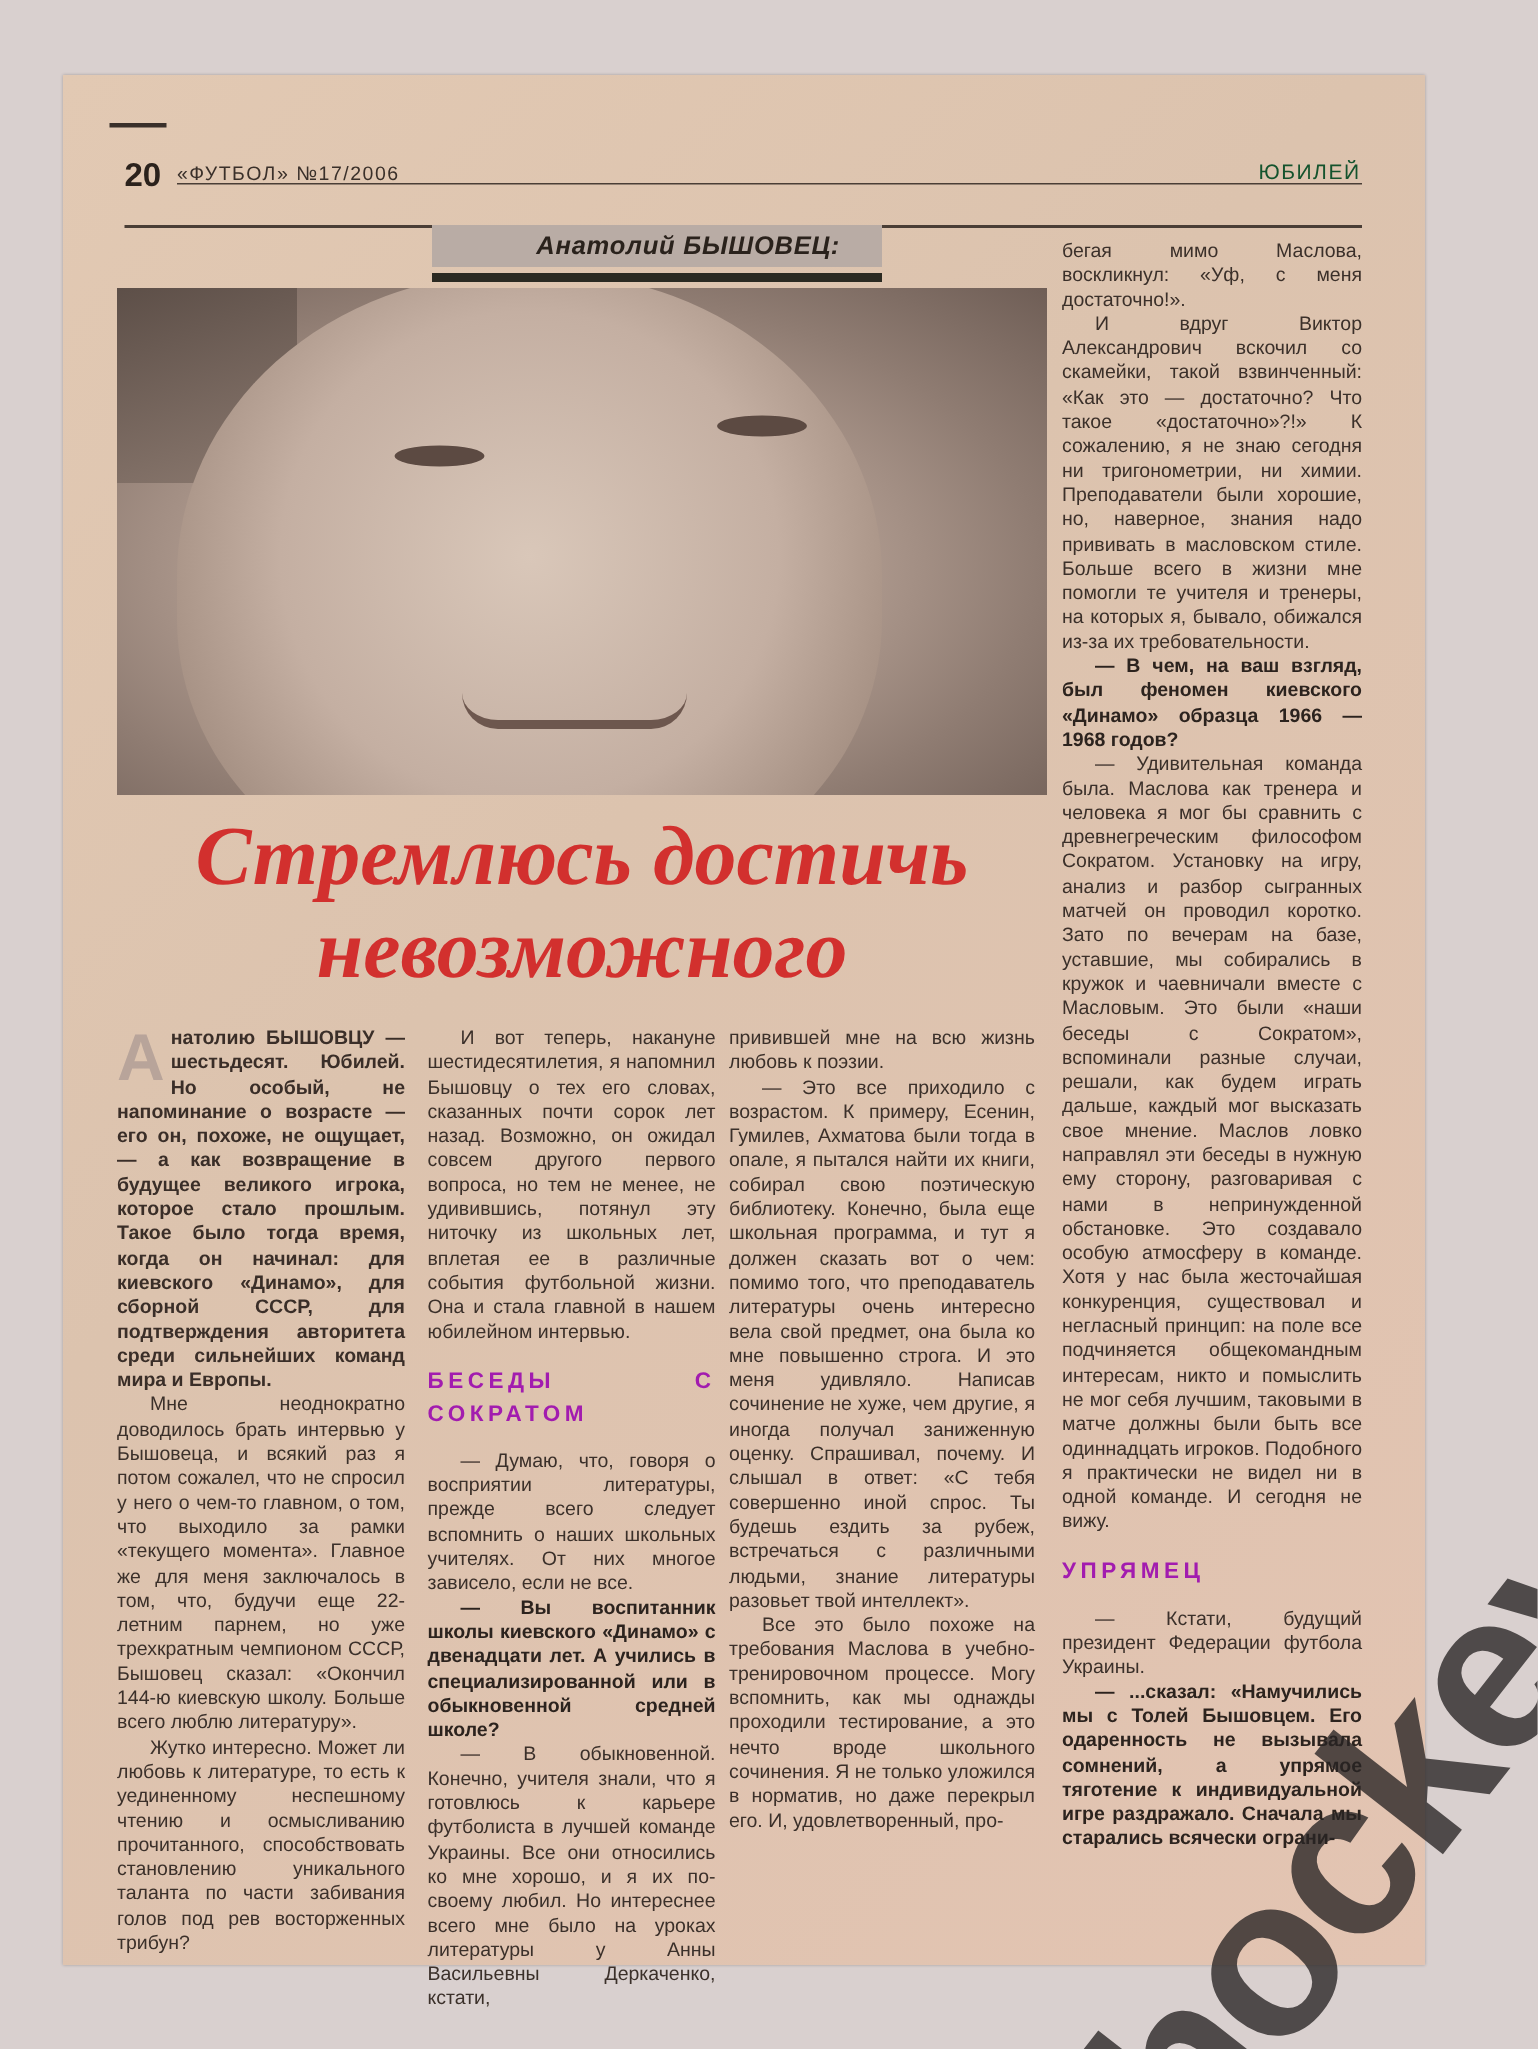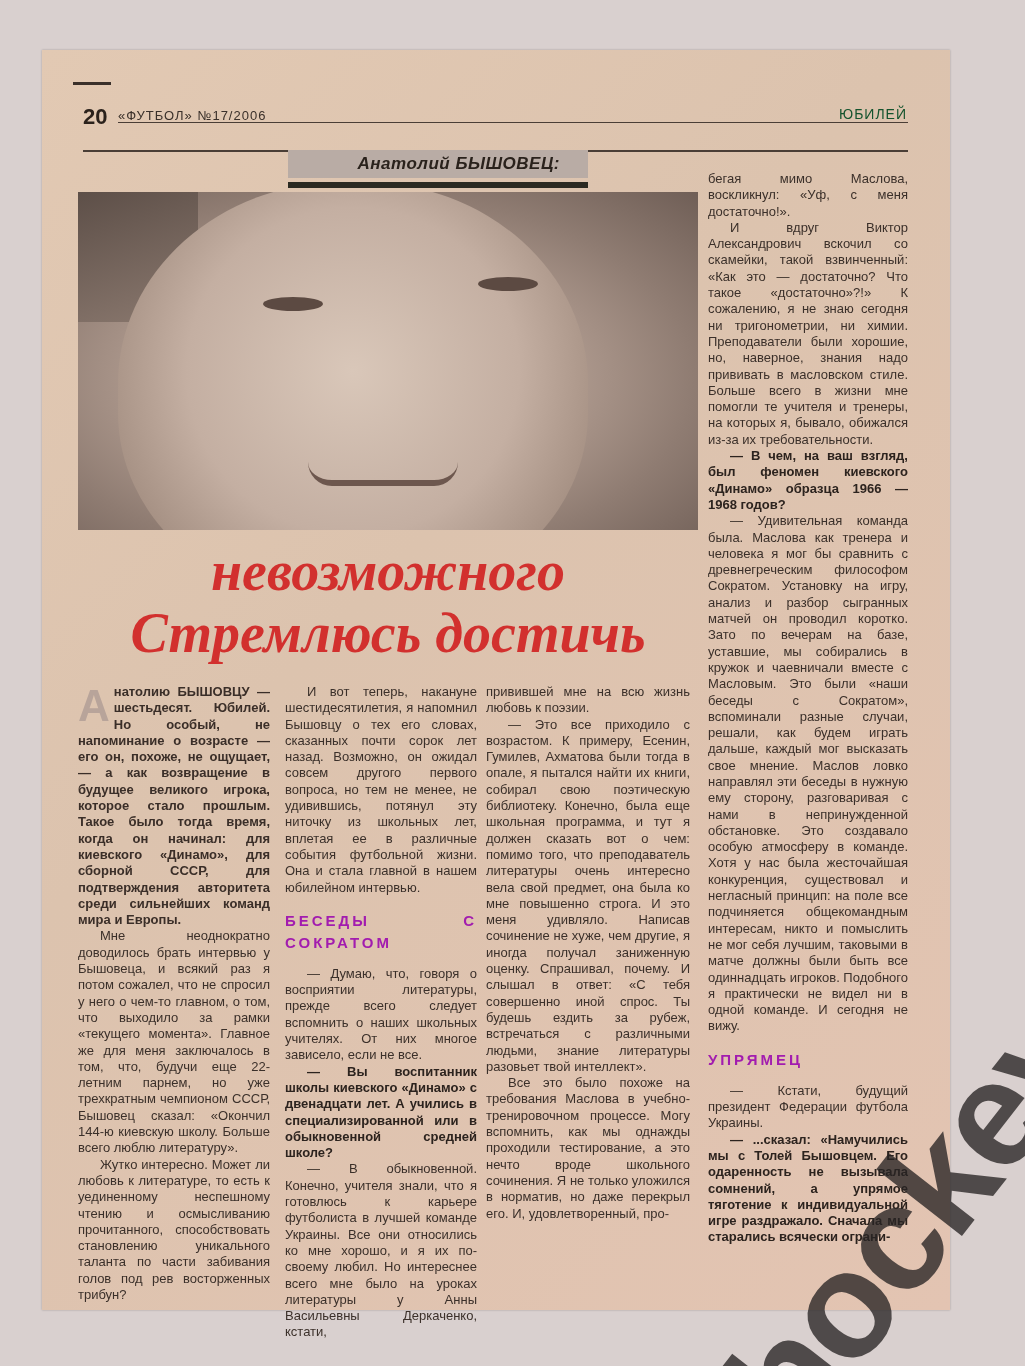--- a/index.html
+++ b/index.html
@@ -28,21 +28,21 @@
   .headline{position:absolute;left:78px;top:540px;width:620px;text-align:center;color:#d2302e;
             font:bold italic 56px "Liberation Serif",serif;line-height:62px;}
   .col{position:absolute;font-size:13px;line-height:16.3px;color:#3b302a;text-align:justify;}
   .col p{margin:0;text-indent:22px;}
   .col p.q{font-weight:bold;color:#2c231e;}
   .col p.noindent{text-indent:0;}
   .col h3{margin:14px 0 12px 0;font:bold 15px "Liberation Sans",sans-serif;letter-spacing:3px;color:#a21caf;line-height:22px;}
   .c1{left:78px;top:684px;width:192px;}
   .c2{left:285px;top:684px;width:192px;}
   .c3{left:486px;top:684px;width:204px;}
-  .c4{left:708px;top:171px;width:200px;}
+  .c4{left:708px;top:159px;width:200px;}
   .dropcap{float:left;font:bold 44px "Liberation Sans",sans-serif;color:#b8a49a;line-height:40px;margin:2px 4px 0 0;}
   .c1 p.lead{font-weight:bold;color:#3a2e28;text-indent:0;}
   .watermark{position:absolute;left:660px;top:1040px;font:bold 150px "Liberation Sans",sans-serif;color:rgba(40,36,36,.78);
              transform:rotate(-52deg);transform-origin:left top;letter-spacing:-4px;white-space:nowrap;left:690px;top:1360px;}
 </style>
 </head>
 <body>
 
 <div class="paper"></div>
 <div class="corner-dash"></div>
@@ -60,22 +60,22 @@
 
 <div class="photo">
   <div class="hair"></div>
   <div class="face"></div>
   <div class="eye" style="left:185px;top:105px;"></div>
   <div class="eye" style="left:400px;top:85px;"></div>
   <div class="mouth"></div>
 </div>
 
 <div class="headline">
+  <div>Стремлюсь достичь</div>
   <div>невозможного</div>
-  <div>Стремлюсь достичь</div>
 </div>
 
 <div class="col c1">
   <span class="dropcap">А</span>
   <p class="lead">натолию БЫШОВЦУ — шестьдесят. Юбилей. Но особый, не напоминание о возрасте — его он, похоже, не ощущает, — а как возвращение в будущее великого игрока, которое стало прошлым. Такое было тогда время, когда он начинал: для киевского «Динамо», для сборной СССР, для подтверждения авторитета среди сильнейших команд мира и Европы.</p>
   <p>Мне неоднократно доводилось брать интервью у Бышовеца, и всякий раз я потом сожалел, что не спросил у него о чем-то главном, о том, что выходило за рамки «текущего момента». Главное же для меня заключалось в том, что, будучи еще 22-летним парнем, но уже трехкратным чемпионом СССР, Бышовец сказал: «Окончил 144-ю киевскую школу. Больше всего люблю литературу».</p>
   <p>Жутко интересно. Может ли любовь к литературе, то есть к уединенному неспешному чтению и осмысливанию прочитанного, способствовать становлению уникального таланта по части забивания голов под рев восторженных трибун?</p>
 </div>
 
 <div class="col c2">

